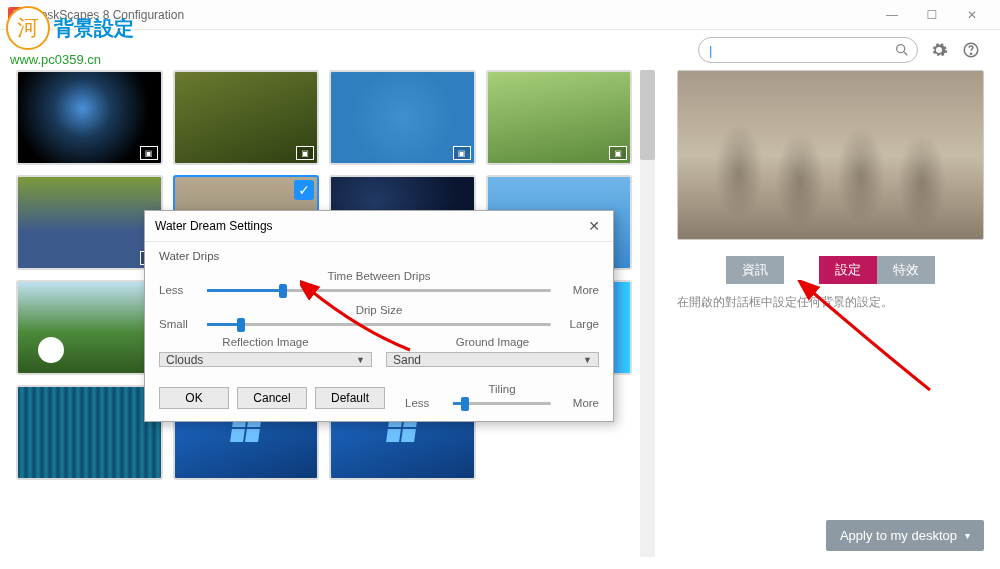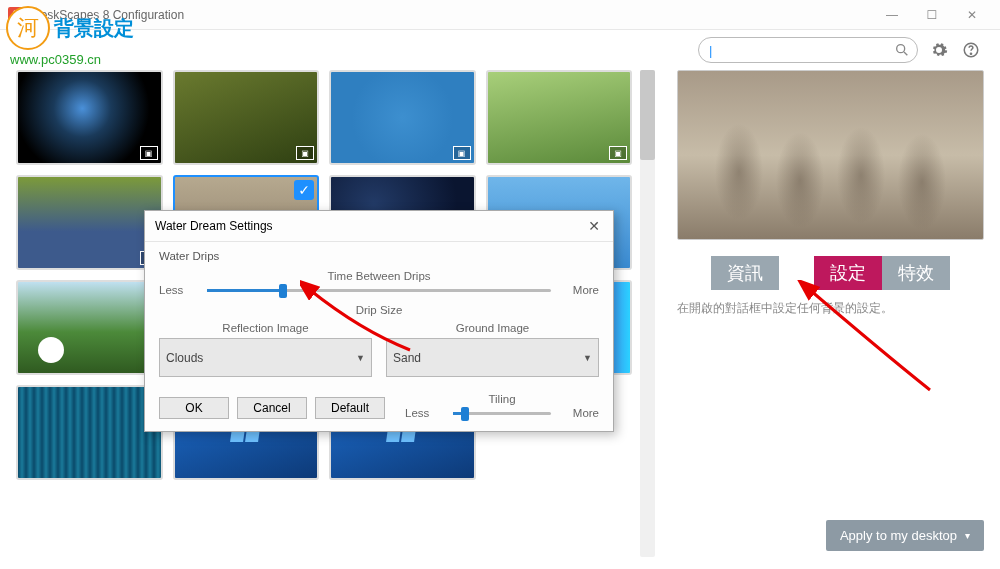--- a/index.html
+++ b/index.html
@@ -32,21 +32,21 @@
 .thumb.selected { border-color: #1e90ff; }
 .thumb .sel-badge { position:absolute; top:3px; right:3px; width:20px; height:20px; background:#1e90ff; border-radius:3px; color:#fff; display:flex; align-items:center; justify-content:center; font-size:14px; }
 .thumb .vid-badge { position:absolute; bottom:3px; right:3px; width:18px; height:14px; border:1px solid #fff; background:rgba(0,0,0,0.2); color:#fff; font-size:8px; display:flex; align-items:center; justify-content:center; }
 .vscroll { width: 15px; background:#f0f0f0; margin-left:4px; border-radius:2px; position:relative; }
 .vscroll .sthumb { position:absolute; top:0; width:100%; height:90px; background:#c8c8c8; border-radius:2px; }
 
 .preview-pane { flex: 1; padding-left: 22px; display: flex; flex-direction: column; }
 .preview-img { width: 100%; height: 170px; border: 1px solid #ccc; border-radius: 2px; background: linear-gradient(180deg,#a89a88 0%, #c7bca8 50%, #8a7c6a 100%); position:relative; overflow:hidden; }
 .preview-img::after{ content:""; position:absolute; inset:0; background: radial-gradient(ellipse 40px 80px at 20% 60%, rgba(90,76,62,0.45), transparent 60%), radial-gradient(ellipse 40px 80px at 40% 65%, rgba(90,76,62,0.45), transparent 60%), radial-gradient(ellipse 40px 80px at 60% 62%, rgba(90,76,62,0.45), transparent 60%), radial-gradient(ellipse 40px 80px at 80% 66%, rgba(90,76,62,0.45), transparent 60%);}
 .seg-tabs { display: flex; margin: 16px auto 0; }
-.seg-tab { padding: 5px 16px; font-size: 18px; background: #9aa7b0; color: #fff; cursor: pointer; }
+.seg-tab { padding: 5px 16px; font-size: 13px; background: #9aa7b0; color: #fff; cursor: pointer; }
 .seg-tab.active { background: #be185d; margin-left: 35px; }
 .section-title { font-size: 18px; color: #4aa0d6; margin-top: 18px; }
 .section-desc { font-size: 12px; color: #888; margin-top: 10px; }
 .apply-row { margin-top: auto; display: flex; justify-content: flex-end; padding-bottom: 6px; }
 .apply-btn { background: #8d9aa4; color: #fff; border: none; padding: 8px 14px; font-size: 13px; border-radius: 2px; cursor: pointer; display: flex; align-items: center; gap: 8px; }
 .apply-btn .chev { font-size: 10px; }
 
 
 .modal { position: absolute; top: 210px; left: 144px; width: 470px; background: #fdfdfd; border: 1px solid #aaa; box-shadow: 3px 3px 10px rgba(0,0,0,0.25); z-index: 20; }
 .modal-title { display: flex; align-items: center; justify-content: space-between; padding: 6px 10px; font-size: 12px; border-bottom: 1px solid #e5e5e5; }
@@ -57,21 +57,21 @@
 .slider-title { text-align: center; color: #666; margin: 4px 0 2px; }
 .slider-row { display: flex; align-items: center; gap: 8px; }
 .slider-row .lab { width: 40px; color: #666; }
 .slider-row .lab.right { text-align: right; }
 .track { flex: 1; height: 3px; background: #bbb; position: relative; border-radius: 2px; }
 .track .fill { position:absolute; top:0; left:0; height:100%; background:#2a84d2; }
 .track .handle { position: absolute; top: -5px; width: 8px; height: 14px; background: #1e7fd4; border-radius: 2px; transform: translateX(-50%); }
 .two-col { display: flex; gap: 14px; margin-top: 3px; }
 .col { flex: 1; }
 .col-label { text-align: center; color: #666; margin-bottom: 4px; }
-.dropdown { display: flex; align-items: center; justify-content: space-between; height: 39px; background: #e8e8e8; border: 1px solid #b8b8b8; padding: 0 6px; font-size: 12px; color: #444; cursor: pointer; }
+.dropdown { display: flex; align-items: center; justify-content: space-between; height: 15px; background: #e8e8e8; border: 1px solid #b8b8b8; padding: 0 6px; font-size: 12px; color: #444; cursor: pointer; }
 .dropdown .arr { font-size: 9px; color: #555; }
 .modal-buttons { display: flex; gap: 8px; margin-top: 14px; }
 .mbtn { width: 70px; height: 22px; background: #eaeaea; border: 1px solid #b5b5b5; font-size: 12px; cursor: pointer; }
 .right-sub { flex:1; margin-left: 20px; }
 
 
 .th-earth{ background: radial-gradient(circle at 45% 40%, #4a90d9 0%, #1a3a5a 30%, #000 70%); }
 .th-grass{ background: linear-gradient(160deg,#6a7a2f,#2f4012); }
 .th-blue{ background: radial-gradient(circle at 50% 50%, #3d8fcf 0%, #2f7fc0 60%); }
 .th-bug{ background: linear-gradient(170deg,#a8cf7a,#5b8a3a); position:relative; }
@@ -210,20 +210,28 @@
           <div class="track">
             <div class="fill" style="width:22%"></div>
             <div class="handle" style="left:22%"></div>
           </div>
           <div class="lab right">More</div>
         </div>
       </div>
 
       <div class="slider-block">
         <div class="slider-title">Drip Size</div>
+        <div class="slider-row">
+          <div class="lab">Small</div>
+          <div class="track">
+            <div class="fill" style="width:10%"></div>
+            <div class="handle" style="left:10%"></div>
+          </div>
+          <div class="lab right">Large</div>
+        </div>
       </div>
 
       <div class="two-col">
         <div class="col">
           <div class="col-label">Reflection Image</div>
           <div class="dropdown">
             <span>Clouds</span>
             <span class="arr">▼</span>
           </div>
         </div>

